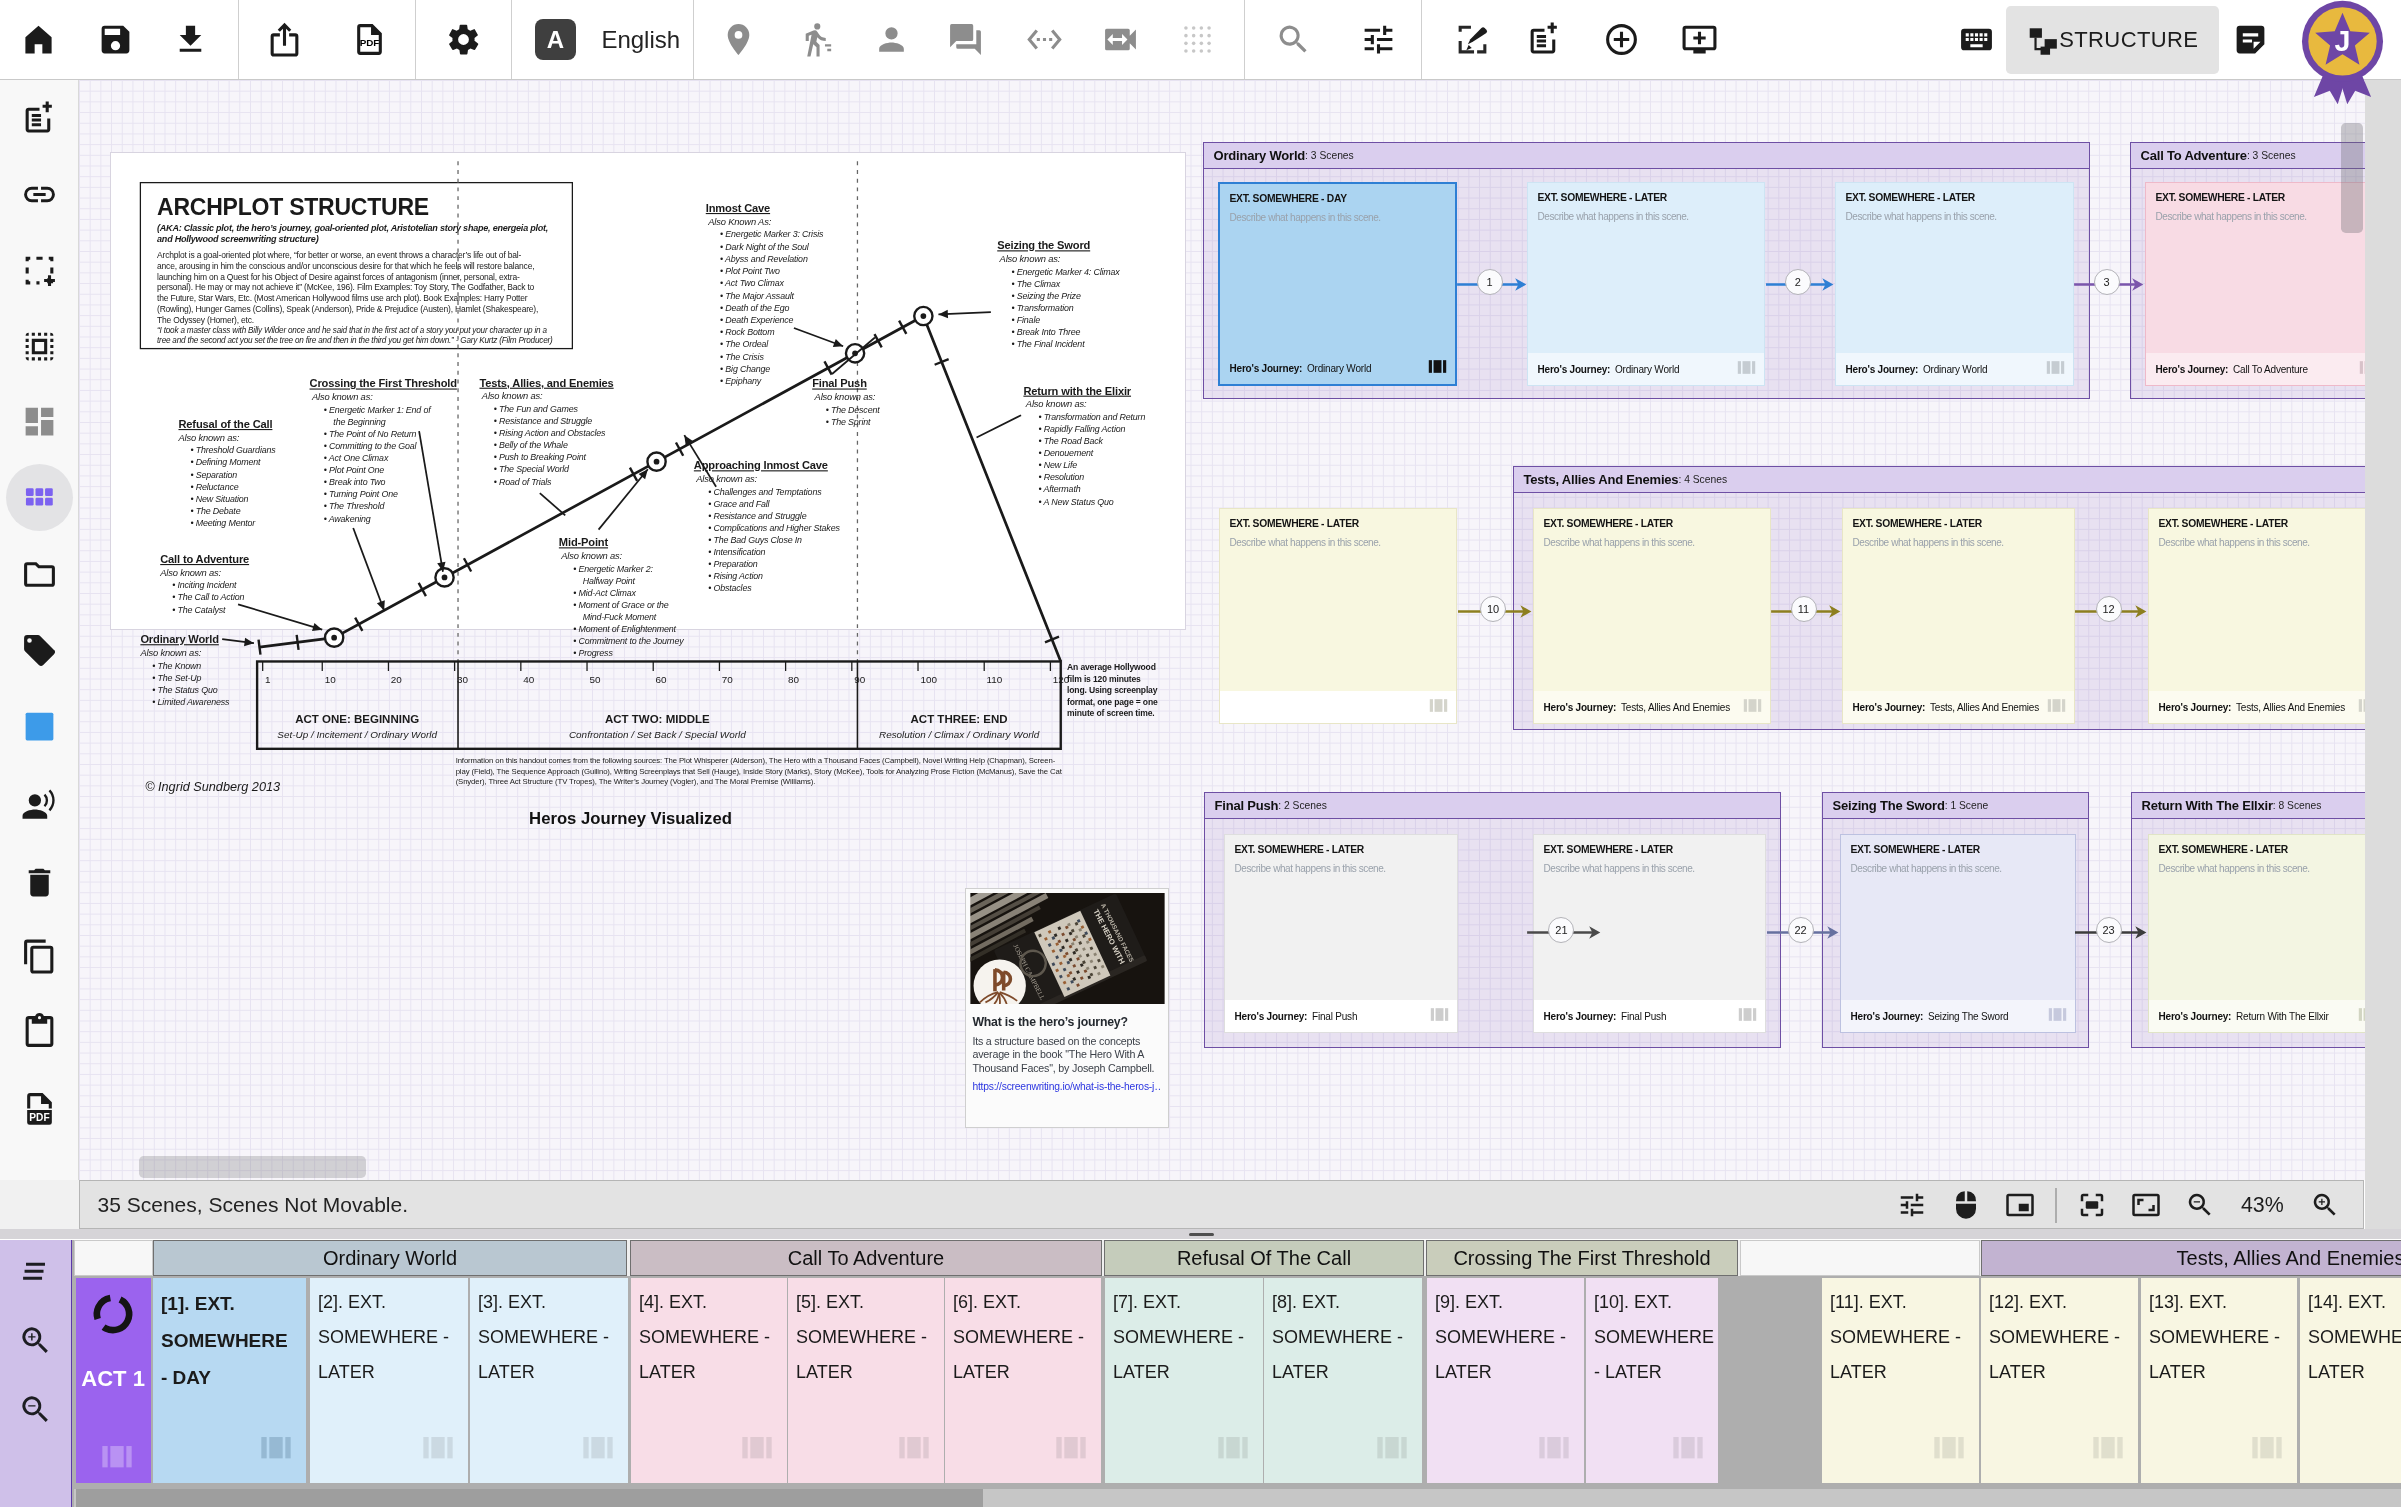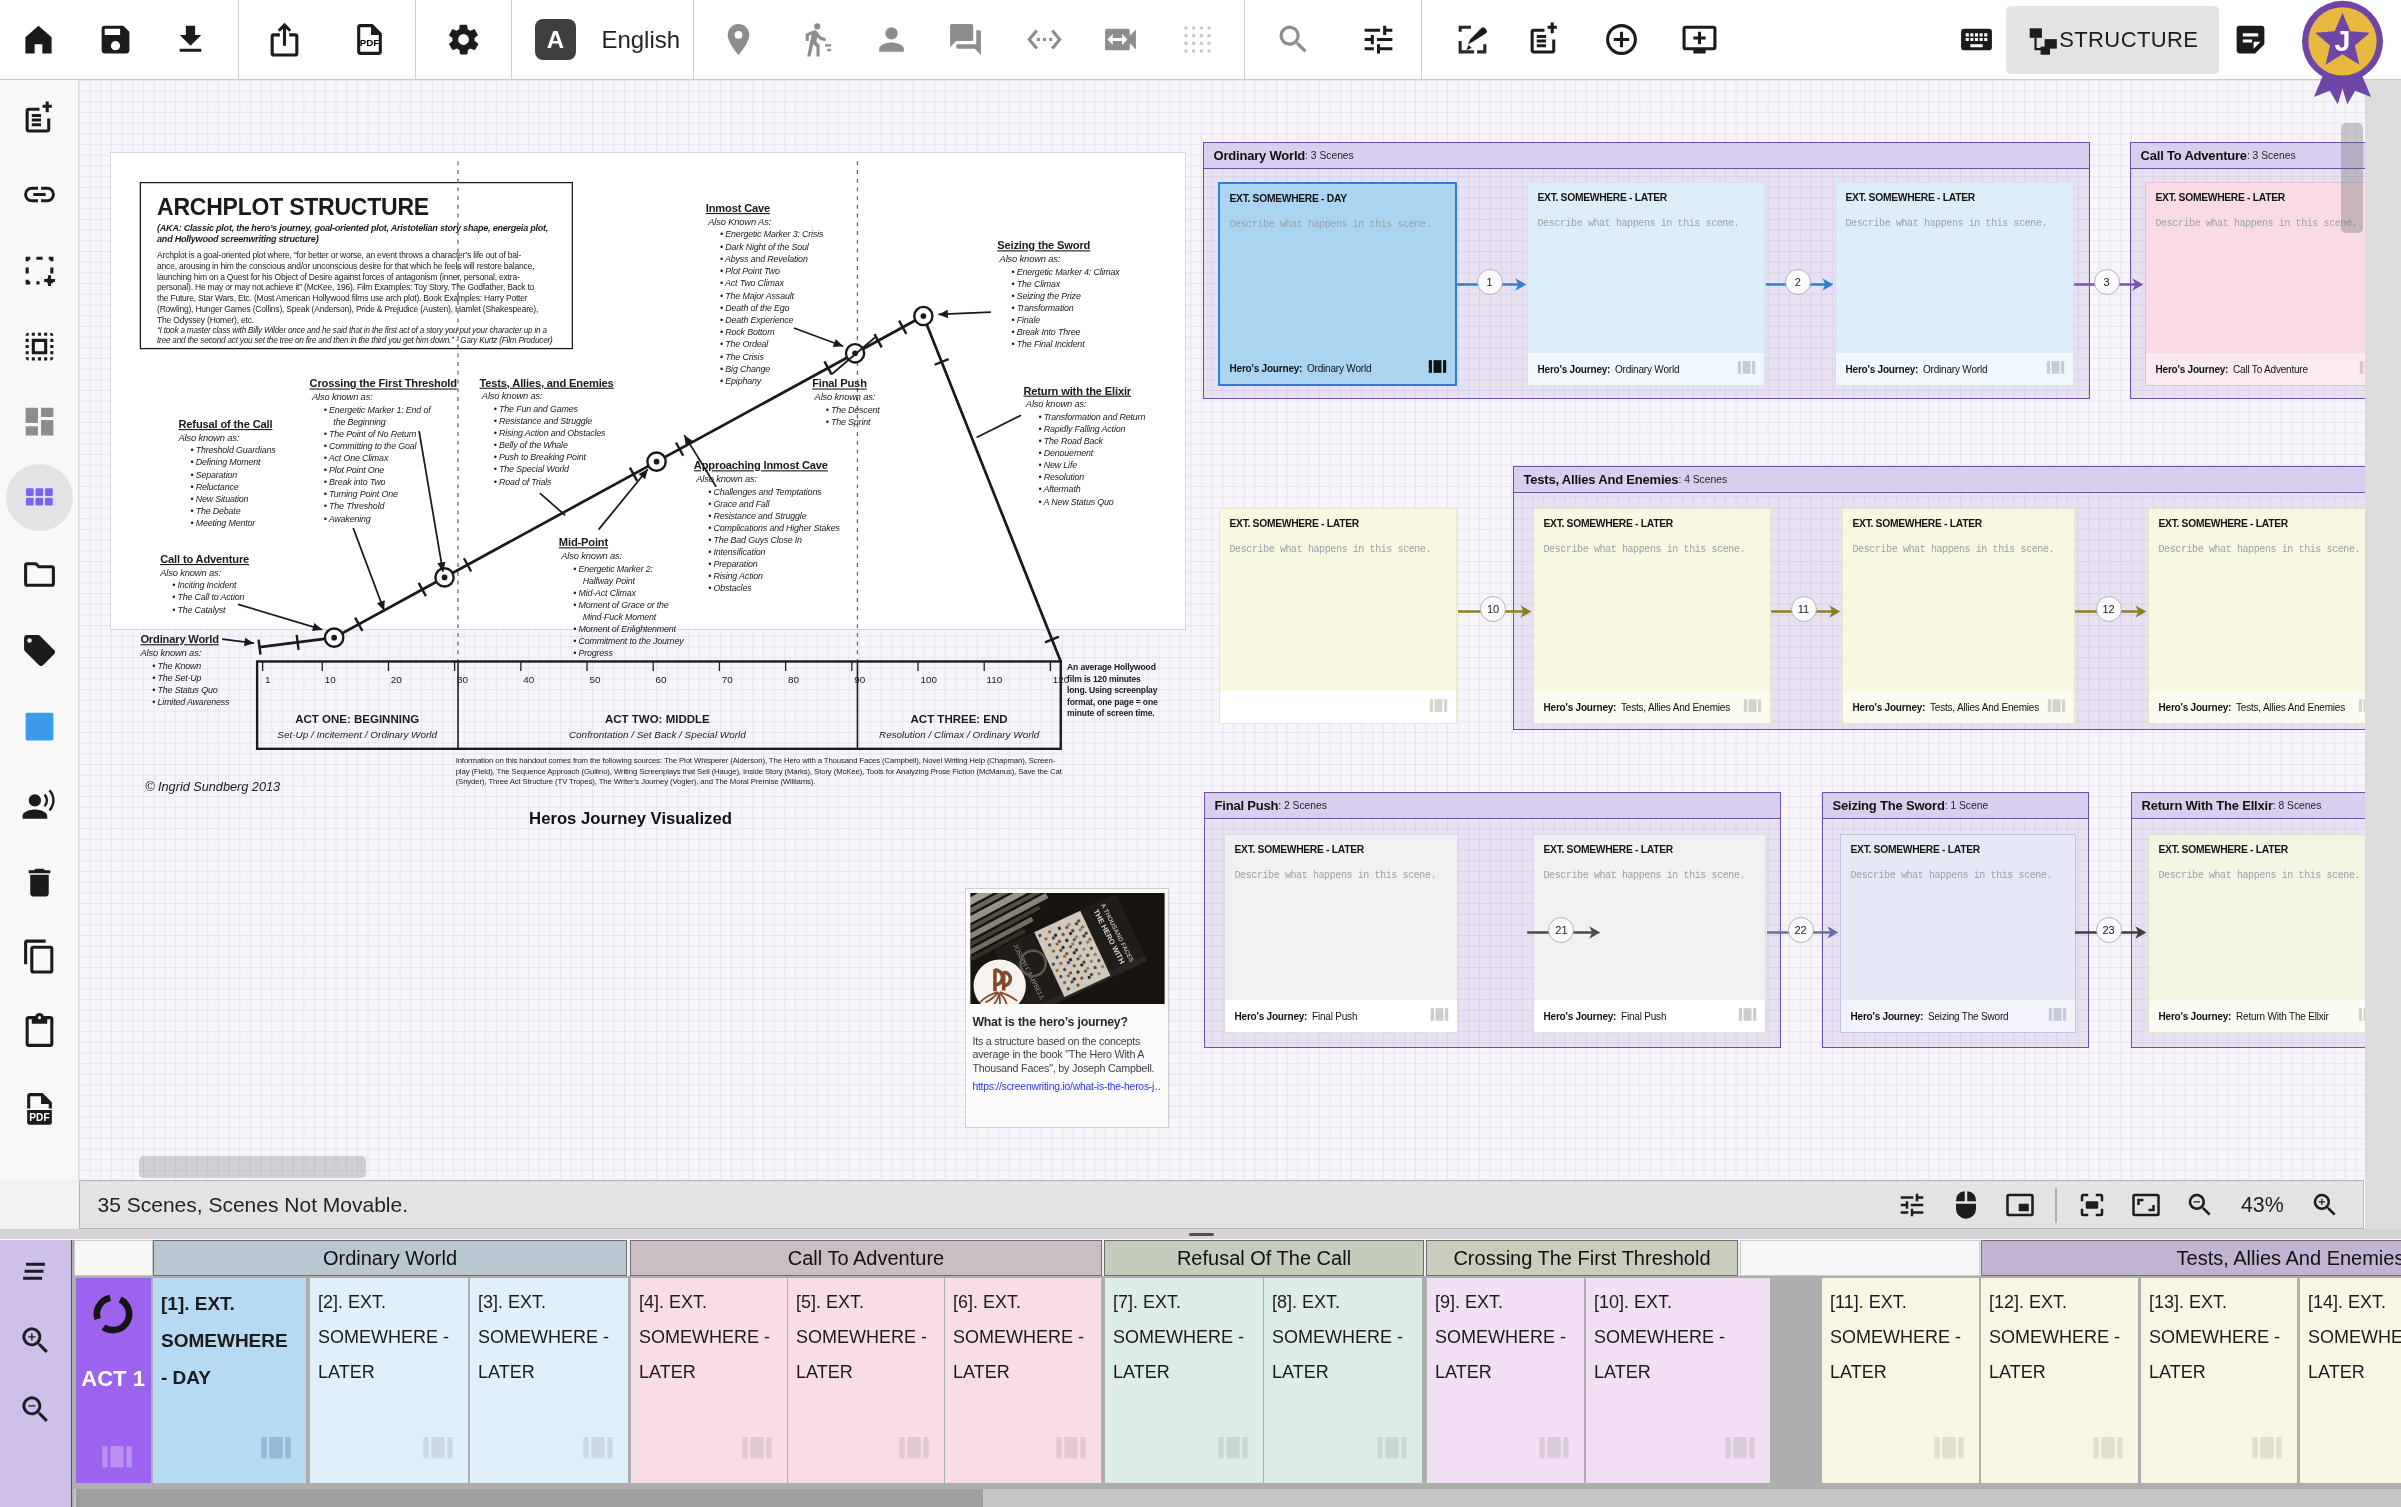--- a/index.html
+++ b/index.html
@@ -41,21 +41,21 @@
 
   .group { position: absolute; border: 1.6px solid #6e4fa4; background: rgba(122,84,183,0.12); }
   .group-header { position: absolute; left: 0; top: 0; right: 0; height: 26px;
     background: #daceee; border-bottom: 1.6px solid #6e4fa4;
     display: flex; align-items: center; padding-left: 9.5px; }
   .group-header b { font-size: 13px; color: #101010; letter-spacing: -0.2px; white-space: nowrap; }
   .group-header span { font-size: 10.3px; color: #232323; white-space: nowrap; text-align: center; }
 
   .scene-card { position: absolute; padding: 8.7px 9.5px; overflow: hidden; }
   .scene-card .sc-title { font-size: 10.3px; font-weight: 800; color: #141414; letter-spacing: -0.3px; white-space: nowrap; }
-  .scene-card .sc-desc { margin-top: 15px; font-size: 10px; color: #99a1ab; letter-spacing: -0.4px; white-space: nowrap; font-family: Liberation Mono, monospace; }
+  .scene-card .sc-desc { margin-top: 8px; font-size: 10px; color: #99a1ab; letter-spacing: -0.4px; white-space: nowrap; }
   .sc-footer { position: absolute; left: 0; right: 0; bottom: 0; height: 32px;
     display: flex; align-items: center; padding: 0 9.5px; font-size: 10px; color: #111; white-space: nowrap; letter-spacing: -0.2px; }
   .sc-footer b { margin-right: 4.8px; }
   .sc-barcode { position: absolute; right: 8px; bottom: 8px; }
 
   .connector { position: absolute; }
   .conn-badge { position: absolute; width: 26px; height: 26px; border-radius: 50%;
     background: #fbfbfd; border: 1.2px solid #b3b3b8; display: flex; align-items: center; justify-content: center;
     font-size: 11px; color: #222; }
 
@@ -1089,21 +1089,21 @@
           </svg></div>
       </div>
       <div class="tl-card" style="left:1353px;width:157px;background:#f1e0f3">
       <div>[9]. EXT. SOMEWHERE - LATER</div>
       <div class="tl-barcode"><svg width="32" height="25.4" viewBox="0 0 24 18" fill="rgba(60,60,60,0.12)">
     <rect x="1" y="1" width="4" height="16"></rect>
             <rect x="7" y="1" width="10" height="16"></rect>
             <rect x="19" y="1" width="4" height="16"></rect>
           </svg></div>
       </div>
-      <div class="tl-card" style="left:1512px;width:184px;background:#f1e0f3">
+      <div class="tl-card" style="left:1512px;width:132px;background:#f1e0f3">
       <div>[10]. EXT. SOMEWHERE - LATER</div>
       <div class="tl-barcode"><svg width="32" height="25.4" viewBox="0 0 24 18" fill="rgba(60,60,60,0.12)">
     <rect x="1" y="1" width="4" height="16"></rect>
             <rect x="7" y="1" width="10" height="16"></rect>
             <rect x="19" y="1" width="4" height="16"></rect>
           </svg></div>
       </div>
       <div class="tl-card" style="left:1748px;width:157px;background:#f8f6e2">
       <div>[11]. EXT. SOMEWHERE - LATER</div>
       <div class="tl-barcode"><svg width="32" height="25.4" viewBox="0 0 24 18" fill="rgba(60,60,60,0.12)">

